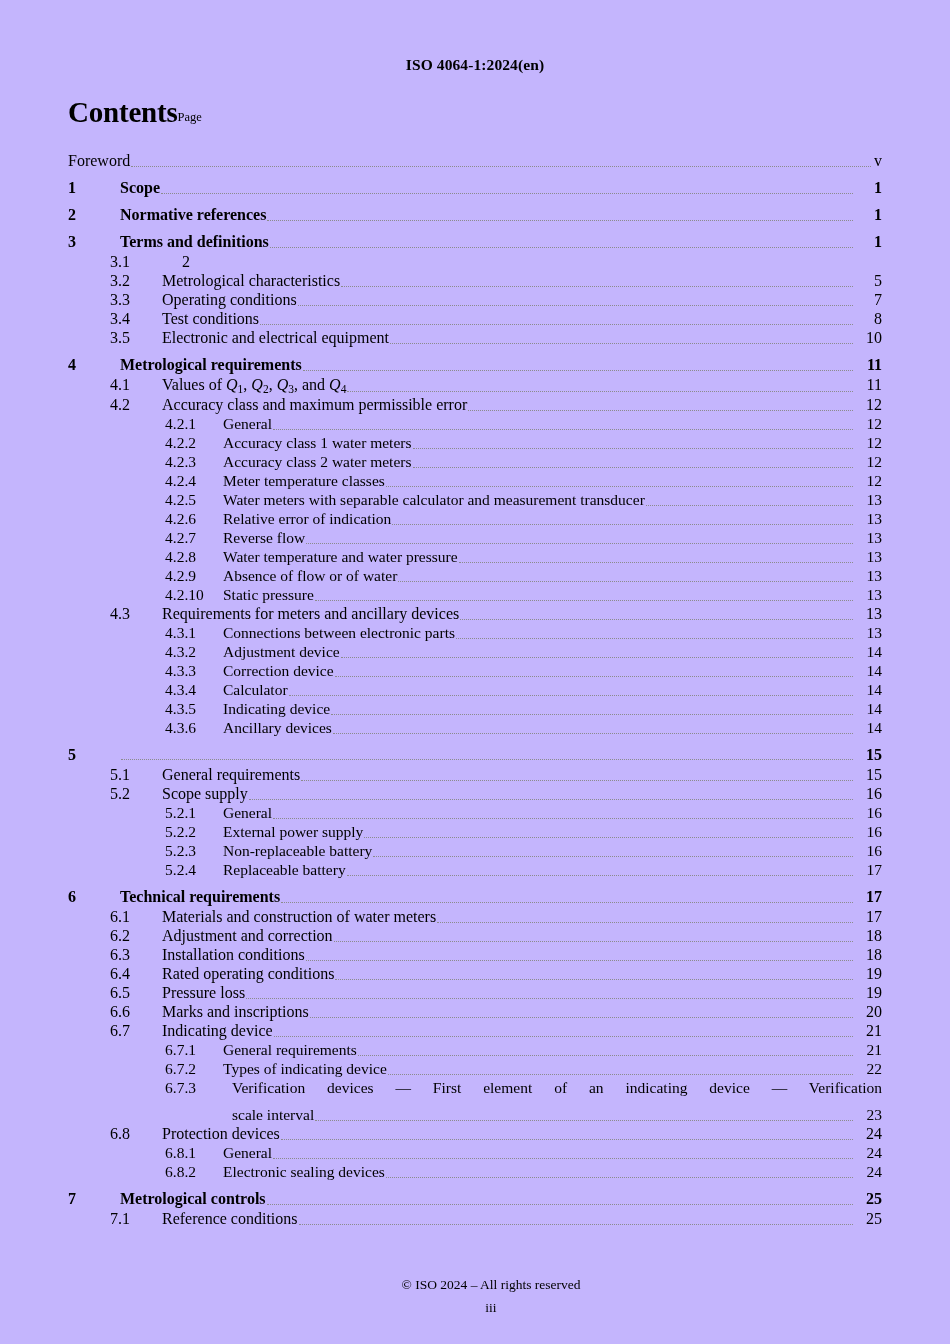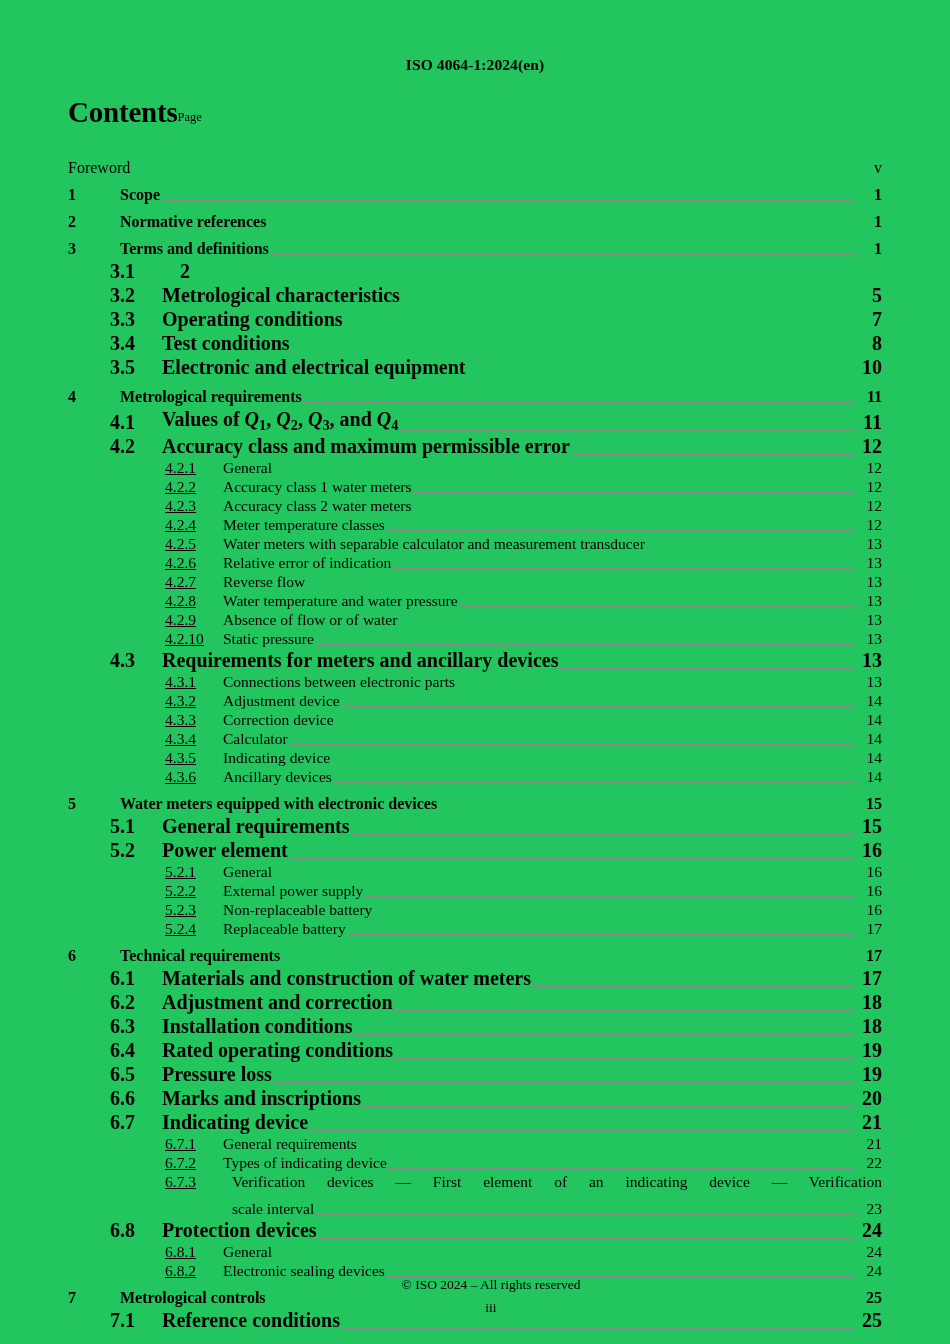--- a/index.html
+++ b/index.html
@@ -9,21 +9,21 @@
   }
   body {
     font-family: "Liberation Serif", "DejaVu Serif", serif;
     color: #000000;
   }
   .page {
     position: relative;
     width: 950px;
     height: 1344px;
     margin: 0 auto;
-    background: #22c55e;
+    background: #c4b5fd;
     box-sizing: border-box;
     overflow: hidden;
   }
 
   
   .doc-header {
     position: absolute;
     top: 56px;
     left: 0;
     width: 950px;
@@ -50,21 +50,21 @@
   }
   .page-label {
     font-size: 12.5px;
     line-height: 1;
     padding-bottom: 4px;
   }
 
   
   .toc {
     position: absolute;
-    top: 159px;
+    top: 152px;
     left: 68px;
     width: 814px;
   }
 
   .toc-entry {
     display: flex;
     align-items: baseline;
     width: 100%;
     box-sizing: border-box;
   }
@@ -103,35 +103,34 @@
     font-size: 16px;
     font-weight: bold;
     margin-top: 9px;
     margin-bottom: 2px;
   }
   .lv1 .num { width: 52px; }
   .lv1 .pg { width: 26px; }
 
   
   .lv2 {
-    font-size: 20px;
-    font-weight: bold;
+    font-size: 16px;
+    font-weight: normal;
     margin-bottom: 1px;
-    align-items: flex-end;
   }
   .lv2 .num { width: 52px; padding-left: 42px; box-sizing: content-box; }
   .lv2 .pg { width: 26px; }
 
   
   .lv3 {
     font-size: 15.5px;
     font-weight: normal;
     margin-bottom: 1px;
   }
-  .lv3 .num { width: 58px; padding-left: 97px; box-sizing: content-box; text-decoration: underline; }
+  .lv3 .num { width: 58px; padding-left: 97px; box-sizing: content-box; }
   .lv3 .pg { width: 26px; }
 
   
   .lv3.two-line { display: block; position: relative; }
   .lv3.two-line .num {
     position: absolute;
     left: 0;
     top: 0;
     width: 155px;
     padding-left: 97px;
@@ -412,37 +411,36 @@
         <span class="num">4.3.6</span>
         <span class="label-wrap">
           <span class="label">Ancillary devices</span>
           <span class="leader"></span>
         </span>
         <span class="pg">14</span>
       </div>
       <div class="toc-entry lv1">
         <span class="num">5</span>
         <span class="label-wrap">
-          <span class="label">Water meters equipped with electronic devices</span>
           <span class="leader"></span>
         </span>
         <span class="pg">15</span>
       </div>
       <div class="toc-entry lv2">
         <span class="num">5.1</span>
         <span class="label-wrap">
           <span class="label">General requirements</span>
           <span class="leader"></span>
         </span>
         <span class="pg">15</span>
       </div>
       <div class="toc-entry lv2">
         <span class="num">5.2</span>
         <span class="label-wrap">
-          <span class="label">Power element</span>
+          <span class="label">Scope supply</span>
           <span class="leader"></span>
         </span>
         <span class="pg">16</span>
       </div>
       <div class="toc-entry lv3">
         <span class="num">5.2.1</span>
         <span class="label-wrap">
           <span class="label">General</span>
           <span class="leader"></span>
         </span>

